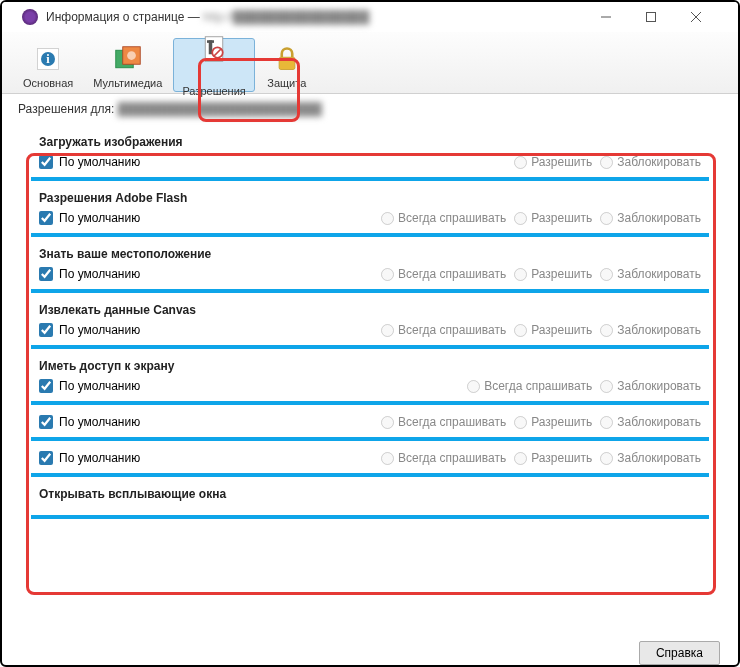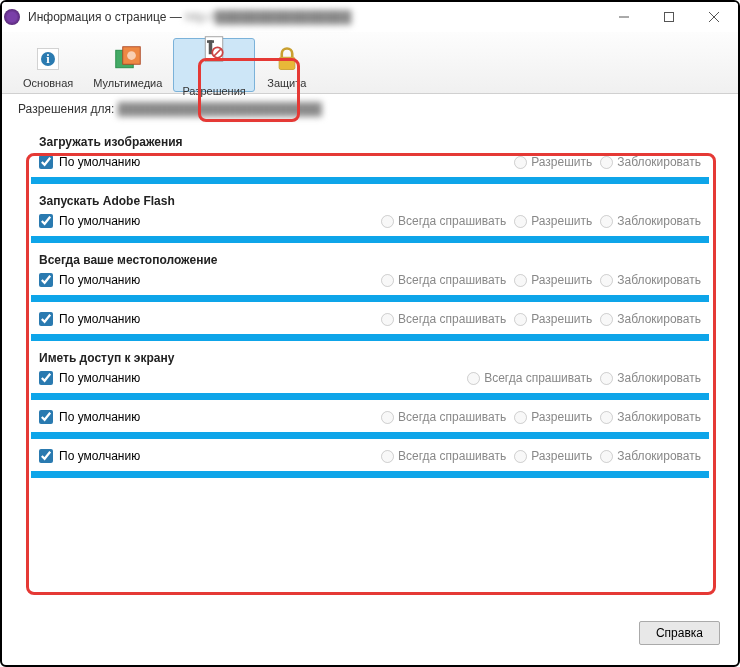--- a/index.html
+++ b/index.html
@@ -1,42 +1,42 @@
 <!DOCTYPE html>
 <html><head>
 <meta charset="utf-8">
 <style>
 * { box-sizing: border-box; margin: 0; padding: 0; }
 body { font-family: "Segoe UI", Tahoma, sans-serif; font-size: 12px; background: #fff; width: 740px; height: 667px; border: 2px solid #000; border-radius: 6px; overflow: hidden; position: relative; }
-.titlebar { height: 30px; background: #fff; display: flex; align-items: center; padding: 0 2px; color: #333; }
+.titlebar { height: 30px; background: #fff; display: flex; align-items: center; padding: 0 20px; color: #333; }
 .titlebar .app-icon { width: 16px; height: 16px; background: radial-gradient(circle, #7a3fa8 40%, #5a2a7a 70%); border-radius: 50%; margin-right: 8px; }
 .titlebar .title-text { flex: 1; font-size: 12px; color: #333; }
 .titlebar .win-controls { display: flex; gap: 0; }
 .titlebar .win-btn { width: 45px; height: 30px; display: flex; align-items: center; justify-content: center; color: #555; cursor: pointer; }
 .titlebar .win-btn svg { width: 10px; height: 10px; }
 .toolbar { height: 62px; background: linear-gradient(#fdfdfd, #f0f0f0); border-bottom: 1px solid #d0d0d0; display: flex; align-items: center; padding: 4px 12px 0; gap: 2px; }
 .tool-item { display: flex; flex-direction: column; align-items: center; justify-content: center; padding: 4px 8px 2px; border: 1px solid transparent; border-radius: 3px; cursor: pointer; min-width: 60px; height: 54px; }
 .tool-item.active { background: #cde6f7; border: 1px solid #7bb2d9; gap: 20px; }
 .tool-item .icon { width: 32px; height: 32px; display: flex; align-items: center; justify-content: center; }
 .tool-item .label { font-size: 11px; margin-top: 2px; color: #333; }
 .highlight-red { position: absolute; border: 3px solid #e53935; border-radius: 8px; pointer-events: none; }
 .hl-tab { top: 56px; left: 196px; width: 102px; height: 64px; }
 .hl-main { top: 151px; left: 24px; width: 690px; height: 442px; }
 .subhead { padding: 8px 16px 4px; font-size: 12px; color: #333; }
 .permissions-panel { margin: 4px 28px 0; height: 432px; overflow-y: scroll; border: 1px solid transparent; }
-.perm-row { border-bottom: 7px solid #0ea5e9; padding: 10px 8px 8px; }
+.perm-row { border-bottom: 4px solid #0ea5e9; padding: 10px 8px 8px; }
 .perm-title { font-weight: bold; font-size: 12px; color: #222; margin-bottom: 6px; }
 .perm-controls { display: flex; align-items: center; }
 .chk-wrap { display: flex; align-items: center; gap: 6px; flex: 0 0 200px; }
 .chk-wrap input { width: 14px; height: 14px; accent-color: #2a7ab0; }
 .radio-group { display: flex; gap: 8px; margin-left: auto; width: 340px; justify-content: flex-end; }
 .radio-group.three { width: 340px; }
 .radio-opt { display: flex; align-items: flex-end; gap: 4px; color: #888; font-size: 12px; }
 .radio-opt input { width: 13px; height: 13px; }
-.footer { position: absolute; bottom: 20px; right: 18px; }
+.footer { position: absolute; bottom: 0; right: 18px; }
 .btn { background: #e8e8e8; border: 1px solid #aaa; padding: 4px 16px; font-size: 12px; cursor: pointer; border-radius: 2px; }
 .blurred { filter: blur(3px); color: #888; display: inline-block; }
 .permissions-panel::-webkit-scrollbar { width: 16px; }
 .permissions-panel::-webkit-scrollbar-track { background: #f0f0f0; }
 .permissions-panel::-webkit-scrollbar-thumb { background: #c0c0c0; border: 1px solid #a0a0a0; }
 .permissions-panel::-webkit-scrollbar-button { background: #f0f0f0; height: 16px; border: 1px solid #d0d0d0; }
 </style>
 </head>
 <body>
 
@@ -128,21 +128,21 @@
             <span>Разрешить</span>
           </label>
           <label class="radio-opt">
             <input type="radio" name="perm0" disabled="" style="">
             <span>Заблокировать</span>
           </label>
         </div>
       </div>
     </div>
     <div class="perm-row">
-      <div class="perm-title">Запускать Adobe Flash</div>
+      <div class="perm-title">Разрешения Adobe Flash</div>
       <div class="perm-controls">
         <label class="chk-wrap">
           <input type="checkbox" checked="" style="">
           <span>По умолчанию</span>
         </label>
         <div class="radio-group three">
           <label class="radio-opt">
             <input type="radio" name="perm1" disabled="" style="">
             <span>Всегда спрашивать</span>
           </label>
@@ -151,21 +151,21 @@
             <span>Разрешить</span>
           </label>
           <label class="radio-opt">
             <input type="radio" name="perm1" disabled="" style="">
             <span>Заблокировать</span>
           </label>
         </div>
       </div>
     </div>
     <div class="perm-row">
-      <div class="perm-title">Всегда ваше местоположение</div>
+      <div class="perm-title">Знать ваше местоположение</div>
       <div class="perm-controls">
         <label class="chk-wrap">
           <input type="checkbox" checked="" style="">
           <span>По умолчанию</span>
         </label>
         <div class="radio-group three">
           <label class="radio-opt">
             <input type="radio" name="perm2" disabled="" style="">
             <span>Всегда спрашивать</span>
           </label>
@@ -174,20 +174,21 @@
             <span>Разрешить</span>
           </label>
           <label class="radio-opt">
             <input type="radio" name="perm2" disabled="" style="">
             <span>Заблокировать</span>
           </label>
         </div>
       </div>
     </div>
     <div class="perm-row">
+      <div class="perm-title">Извлекать данные Canvas</div>
       <div class="perm-controls">
         <label class="chk-wrap">
           <input type="checkbox" checked="" style="">
           <span>По умолчанию</span>
         </label>
         <div class="radio-group three">
           <label class="radio-opt">
             <input type="radio" name="perm3" disabled="" style="">
             <span>Всегда спрашивать</span>
           </label>
@@ -257,20 +258,23 @@
           <label class="radio-opt">
             <input type="radio" name="perm6" disabled="" style="">
             <span>Разрешить</span>
           </label>
           <label class="radio-opt">
             <input type="radio" name="perm6" disabled="" style="">
             <span>Заблокировать</span>
           </label>
         </div>
       </div>
+    </div>
+    <div class="perm-row">
+      <div class="perm-title">Открывать всплывающие окна</div>
     </div>
   </div>
 
 <div class="highlight-red hl-tab"></div>
 <div class="highlight-red hl-main"></div>
 
 <div class="footer">
   <button class="btn">Справка</button>
 </div>
 

